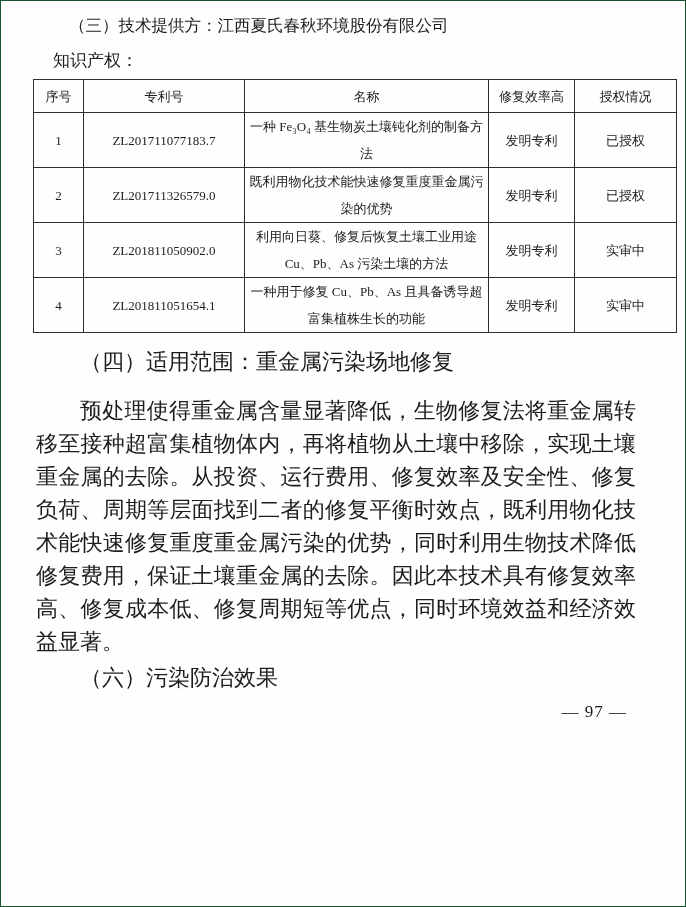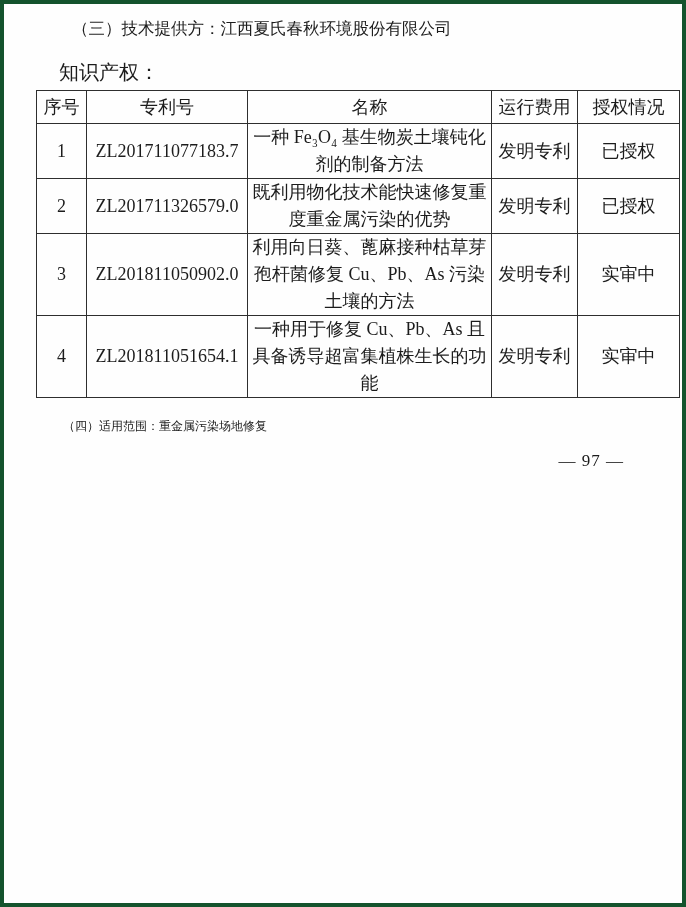--- a/index.html
+++ b/index.html
@@ -6,46 +6,46 @@
     margin: 0;
     padding: 0;
     background: #ffffff;
   }
   .page {
     position: relative;
     width: 686px;
     height: 907px;
     box-sizing: border-box;
     background: #fefefe;
-    border: 4px solid #14532d;
+    border: 1px solid #14532d;
     overflow: hidden;
     font-family: "Liberation Serif", "DejaVu Serif", serif;
     color: #1c1c1c;
   }
   .heading-1 {
     margin: 13px 0 0 35px;
     width: 600px;
     font-size: 16.5px;
     line-height: 24px;
     text-indent: 2em;
   }
   .heading-ip {
-    margin: 19px 0 0 35px;
+    margin: 11px 0 0 35px;
     width: 600px;
-    font-size: 20px;
+    font-size: 17px;
     line-height: 24px;
     text-indent: 1em;
     font-family: Liberation Serif, serif;
   }
   table.patents {
     margin: 6px 0 0 32px;
     width: 643px;
     border-collapse: collapse;
     table-layout: fixed;
-    font-size: 18px;
+    font-size: 13px;
     color: #1c1c1c;
   }
   table.patents th,
   table.patents td {
     border: 1px solid #2e2e2e;
     text-align: center;
     vertical-align: middle;
     font-weight: normal;
     padding: 0 4px;
     line-height: 27px;
@@ -54,21 +54,21 @@
   table.patents th { height: 32px; }
   table.patents td { height: 54px; }
   .col-seq    { width: 50px; }
   .col-patent { width: 161px; }
   .col-name   { width: 244px; }
   .col-type   { width: 86px; }
   .col-status { width: 102px; }
   .sec {
     margin: 16px 0 0 35px;
     width: 600px;
-    font-size: 12px;
+    font-size: 22px;
     line-height: 33px;
     text-indent: 2em;
     text-align: justify;
   }
   .sec-heading { text-align: left; }
   .mt-after-table { margin-top: 12px; }
   .mt-effect { margin-top: 3px; }
   .page-number {
     margin: 6px 58px 0 0;
     text-align: right;
@@ -92,21 +92,21 @@
       <col class="col-patent">
       <col class="col-name">
       <col class="col-type">
       <col class="col-status">
     </colgroup>
     <thead>
       <tr>
         <th>序号</th>
         <th>专利号</th>
         <th>名称</th>
-        <th>运行费用</th>
+        <th>修复效率高</th>
         <th>授权情况</th>
       </tr>
     </thead>
     <tbody>
       <tr>
         <td>1</td>
         <td>ZL201711077183.7</td>
         <td>一种 Fe₃O₄ 基生物炭土壤钝化剂的制备方法</td>
         <td>发明专利</td>
         <td>已授权</td>
@@ -114,36 +114,38 @@
       <tr>
         <td>2</td>
         <td>ZL201711326579.0</td>
         <td>既利用物化技术能快速修复重度重金属污染的优势</td>
         <td>发明专利</td>
         <td>已授权</td>
       </tr>
       <tr>
         <td>3</td>
         <td>ZL201811050902.0</td>
-        <td>利用向日葵、蓖麻接种枯草芽孢杆菌修复 Cu、Pb、As 污染土壤的方法</td>
+        <td>利用向日葵、修复后恢复土壤工业用途 Cu、Pb、As 污染土壤的方法</td>
         <td>发明专利</td>
         <td>实审中</td>
       </tr>
       <tr>
         <td>4</td>
         <td>ZL201811051654.1</td>
         <td>一种用于修复 Cu、Pb、As 且具备诱导超富集植株生长的功能</td>
         <td>发明专利</td>
         <td>实审中</td>
       </tr>
     </tbody>
   </table>
 
   <div class="sec sec-heading mt-after-table">（四）适用范围：重金属污染场地修复</div>
 
 
 
+  <div class="sec">预处理使得重金属含量显著降低，生物修复法将重金属转移至接种超富集植物体内，再将植物从土壤中移除，实现土壤重金属的去除。从投资、运行费用、修复效率及安全性、修复负荷、周期等层面找到二者的修复平衡时效点，既利用物化技术能快速修复重度重金属污染的优势，同时利用生物技术降低修复费用，保证土壤重金属的去除。因此本技术具有修复效率高、修复成本低、修复周期短等优点，同时环境效益和经济效益显著。</div>
 
+  <div class="sec sec-heading mt-effect">（六）污染防治效果</div>
 
 
   <div class="page-number">— 97 —</div>
 
 </div>
 
 </body></html>

